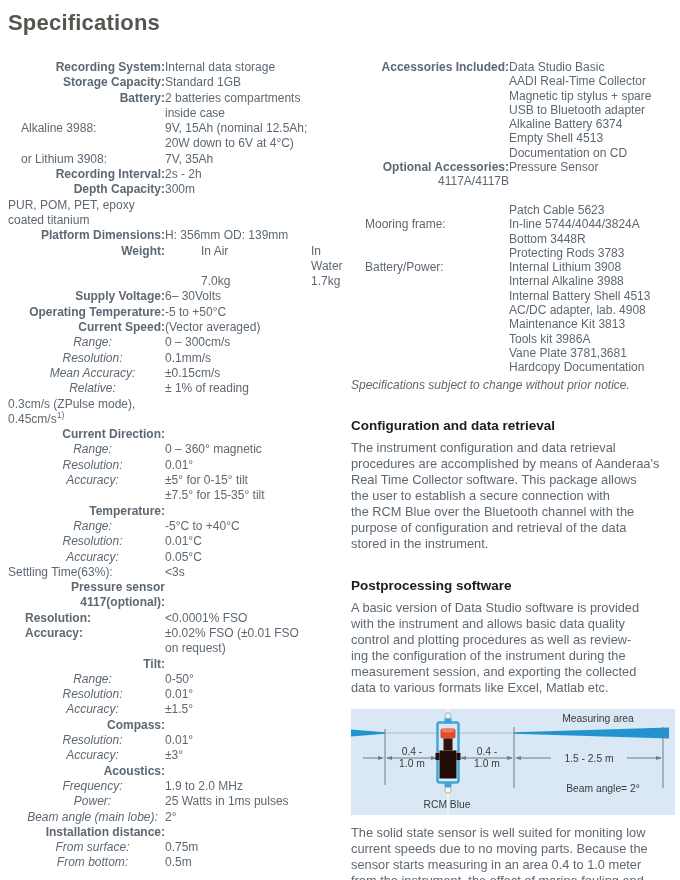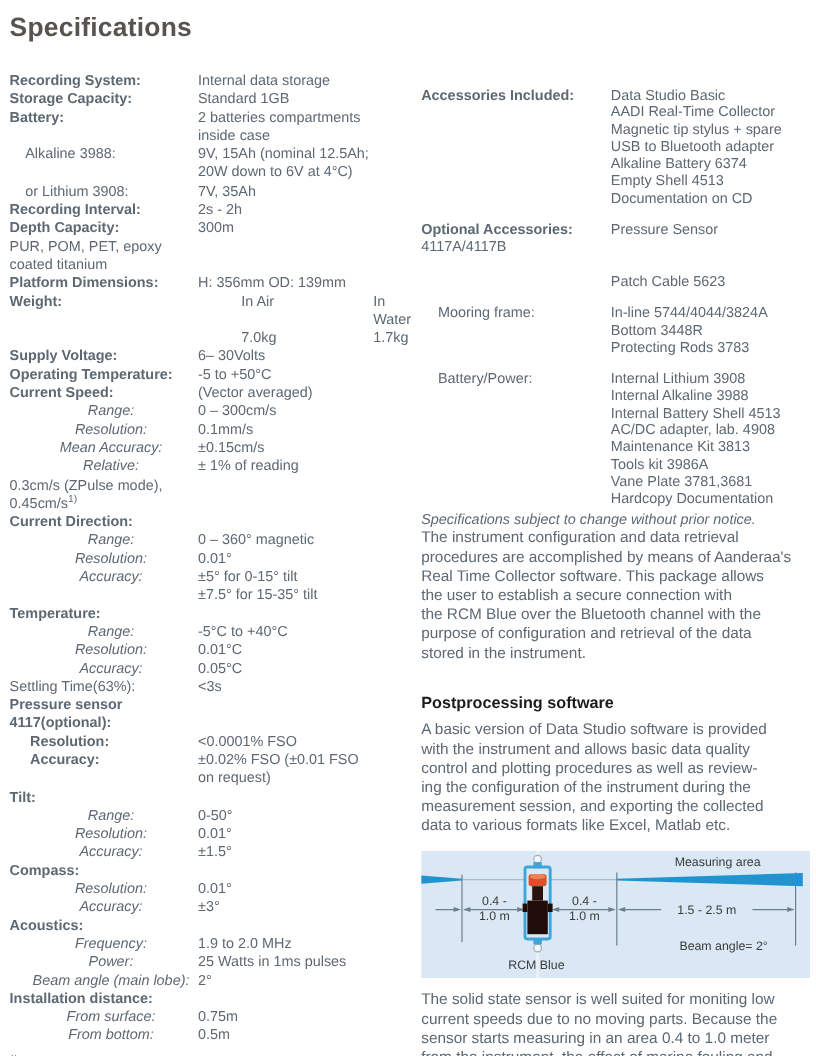--- a/index.html
+++ b/index.html
@@ -28,23 +28,23 @@
     letter-spacing:0.2px;margin:2px 0 24px 0;
   }
   .cols{display:flex;align-items:flex-start;}
   .col.left{width:343px;flex:0 0 343px;}
   .col.right{width:323px;flex:0 0 323px;}
 
   
   .row{display:grid;grid-template-columns:157px 1fr;}
   .right-specs .row{grid-template-columns:158px 1fr;}
   .lab,.val{font-size:12px;line-height:15.3px;}
-  .right-specs .lab,.right-specs .val{line-height:14.3px;margin-top:12px;}
+  .right-specs .lab,.right-specs .val{line-height:14.3px;}
   .lab{font-weight:normal;}
-  .lab.bold{font-weight:bold;}
+  .lab.bold{font-weight:bold;text-align:right;}
   .lab.plain{font-weight:normal;}
   .lab.indent{padding-left:13px;font-weight:normal;}
   .lab.italic{padding-left:12px;font-style:italic;font-weight:normal;text-align:center;}
   .lab.boldindent{padding-left:17px;font-weight:bold;}
   .lab.indent14{padding-left:14px;font-weight:normal;}
   .lab .sub{font-weight:normal;}
   .wcols{display:grid;grid-template-columns:110px 1fr;margin-left:36px;}
   sup{font-size:8.5px;vertical-align:super;line-height:0;}
 
   .footnote{
@@ -473,20 +473,21 @@
               <div class="line">AC/DC adapter, lab. 4908</div>
               <div class="line">Maintenance Kit 3813</div>
               <div class="line">Tools kit 3986A</div>
               <div class="line">Vane Plate 3781,3681</div>
               <div class="line">Hardcopy Documentation</div>
             </div>
           </div>
         </div>
       <div class="change-note">Specifications subject to change without prior notice.</div>
 
+      <h2 class="sect">Configuration and data retrieval</h2>
       <p class="body">The instrument configuration and data retrieval
 procedures are accomplished by means of Aanderaa's
 Real Time Collector software. This package allows
 the user to establish a secure connection with
 the RCM Blue over the Bluetooth channel with the
 purpose of configuration and retrieval of the data
 stored in the instrument.</p>
 
       <h2 class="sect">Postprocessing software</h2>
       <p class="body">A basic version of Data Studio software is provided

